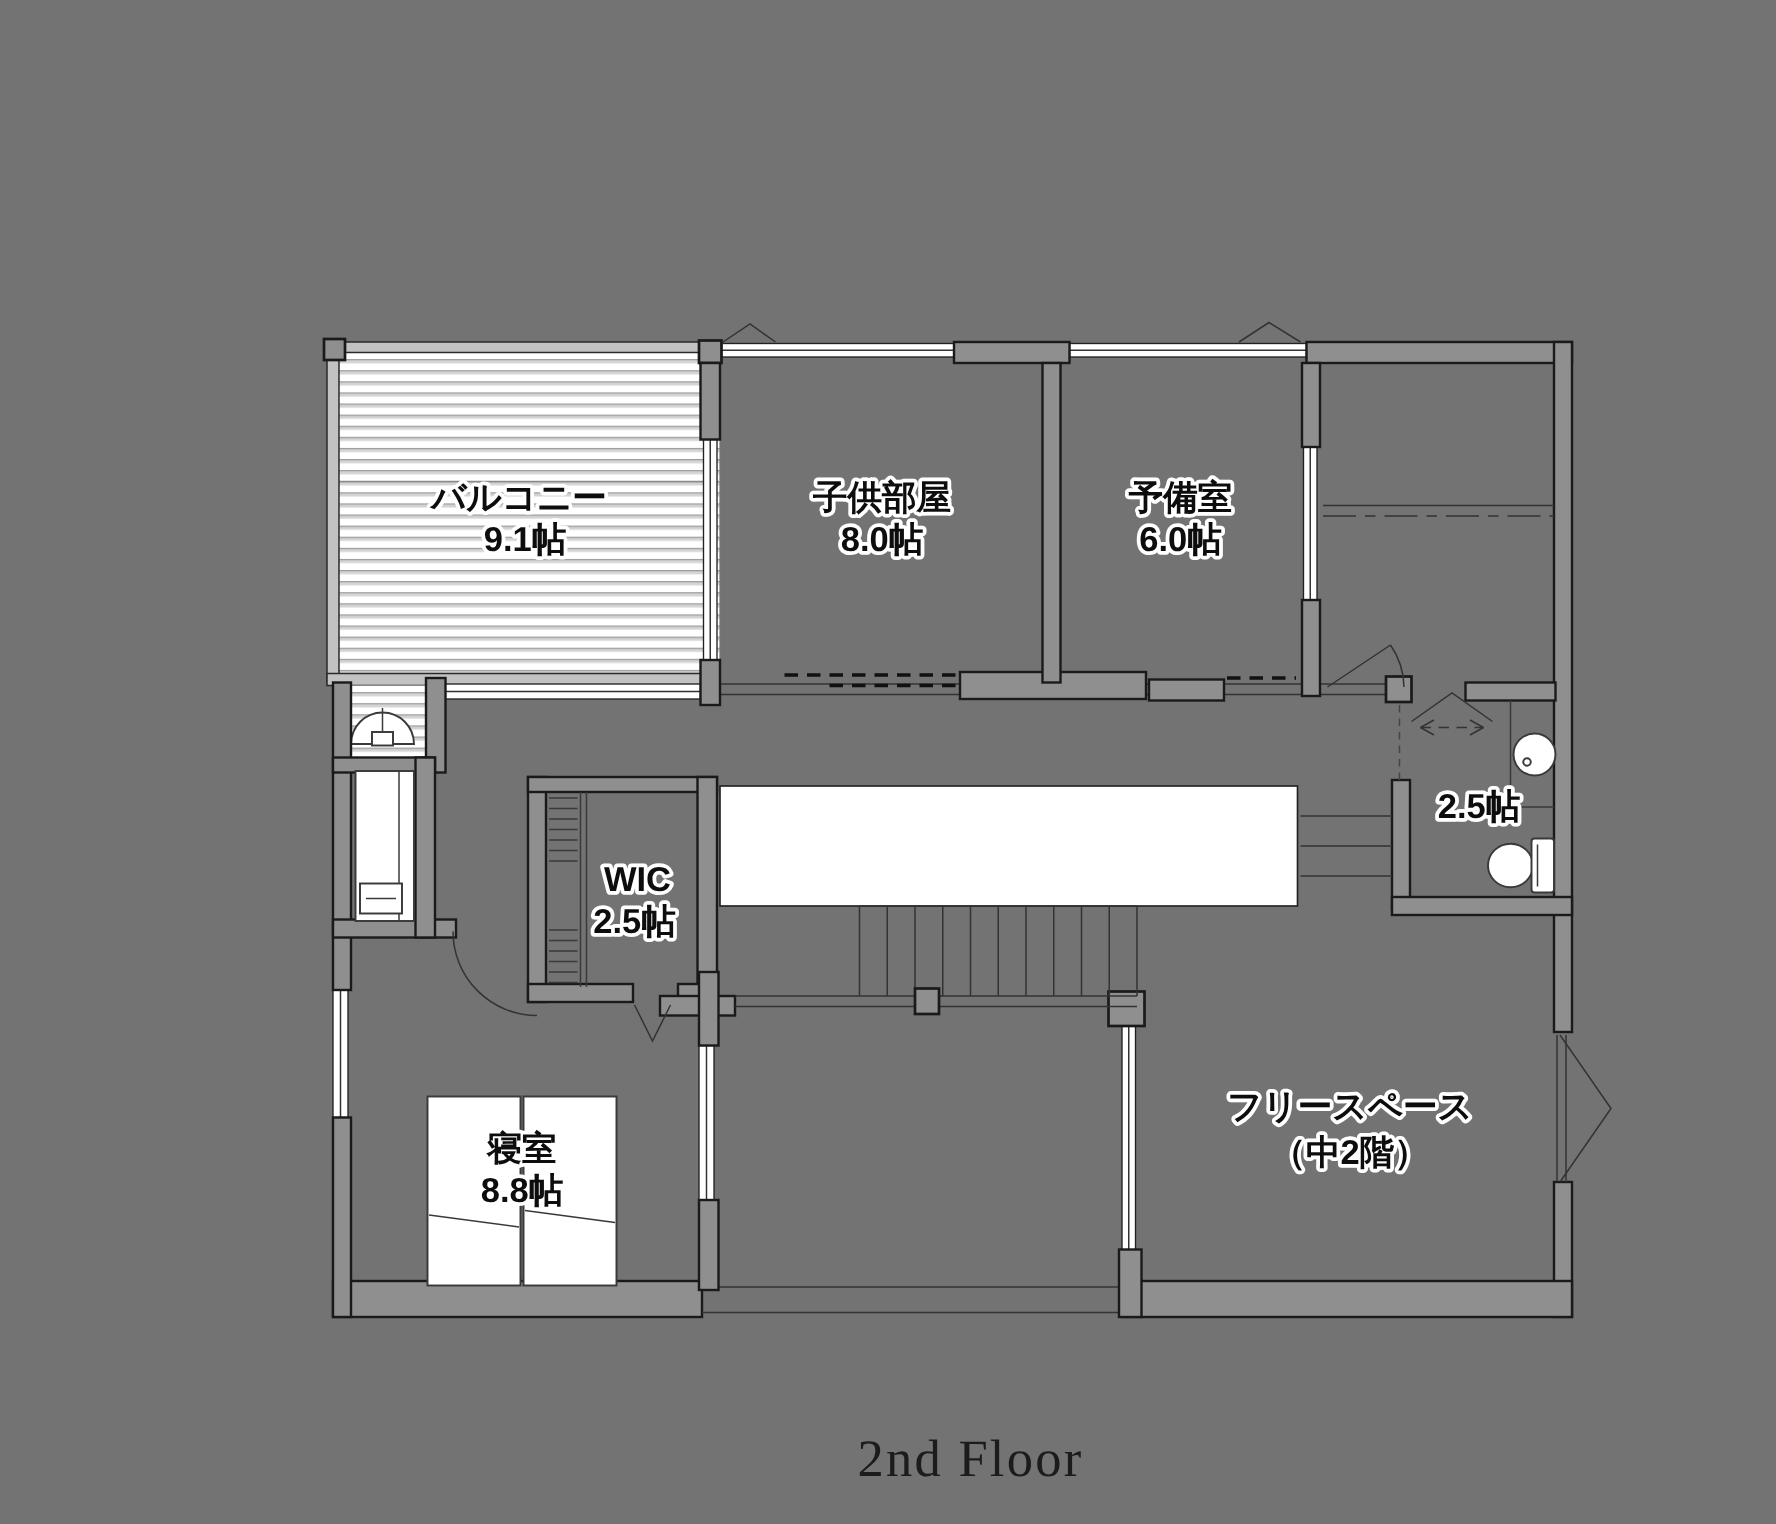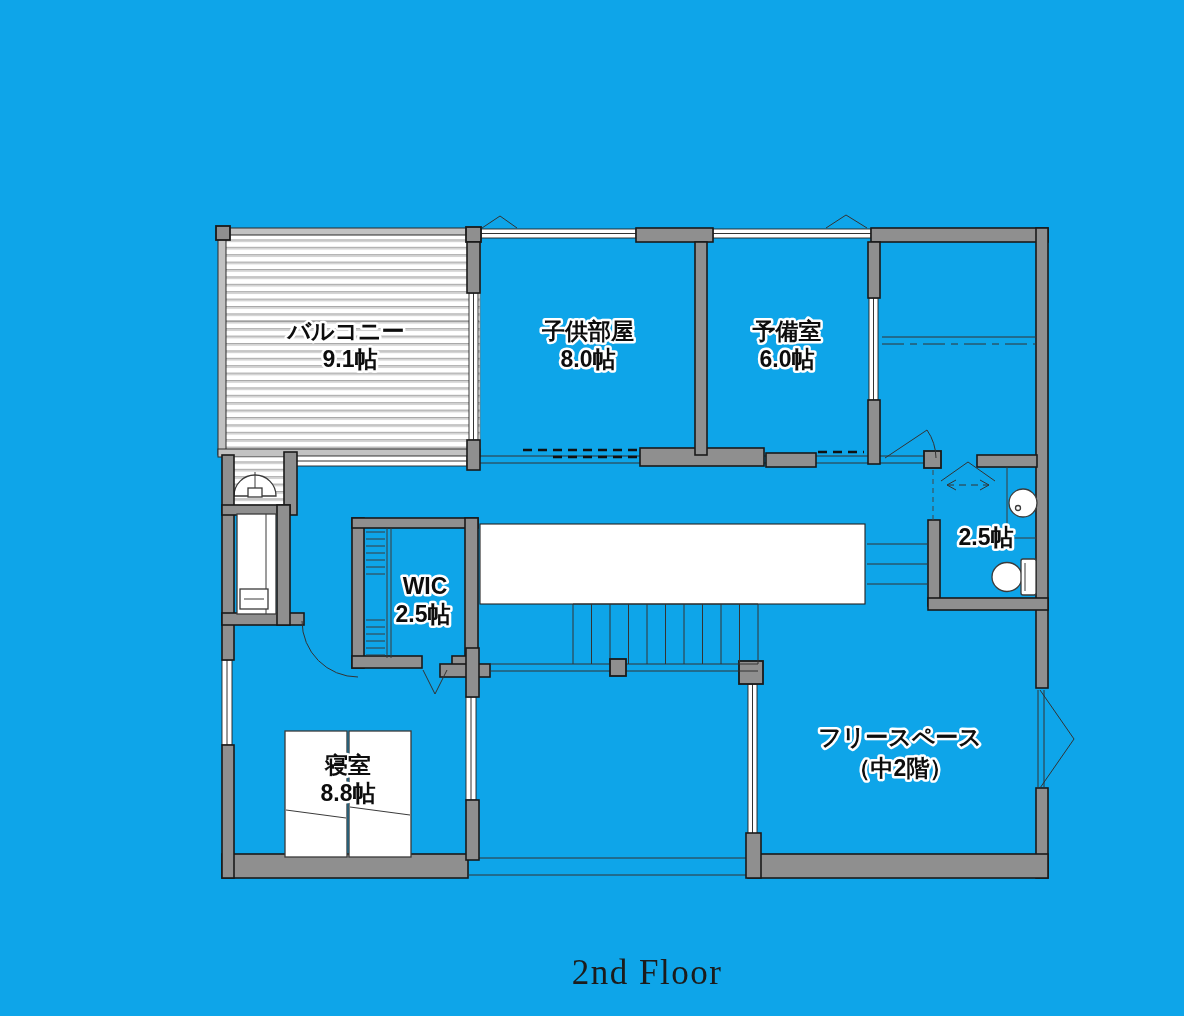--- a/index.html
+++ b/index.html
@@ -1,16 +1,16 @@
 <!DOCTYPE html>
 <html style="--wall: #8f8f8f; --wall_outline: #1a1a1a; --balcony_stripe: #d4d4d4; --line: #333333; --text: #0d0d0d;"><head>
 <meta charset="utf-8">
 <style>
   html,body{margin:0;padding:0;background:#ffffff;}
-  .stage{position:relative;width:1184px;height:1016px;background:#0ea5e9;overflow:hidden;
+  .stage{position:relative;width:1184px;height:1016px;background:#737373;overflow:hidden;
          font-family:"Liberation Sans",sans-serif;}
   svg{display:block;width:1184px;height:1016px;}
   .wall   {fill:var(--wall,#8f8f8f);stroke:var(--wall_outline,#1a1a1a);stroke-width:1.6;}
   .post   {fill:var(--wall,#8f8f8f);stroke:var(--wall_outline,#1a1a1a);stroke-width:1.8;}
   .rail   {fill:#c2c2c2;stroke:#2a2a2a;stroke-width:1;}
   .thin   {stroke:var(--line,#333);stroke-width:1;fill:none;}
   .lite   {stroke:#8a8a8a;stroke-width:1;fill:none;}
   .win    {fill:#ffffff;stroke:#222;stroke-width:0.9;}
   .fix    {fill:#ffffff;stroke:#3a3a3a;stroke-width:1.3;}
   .fixline{stroke:#3a3a3a;stroke-width:1;fill:none;}

